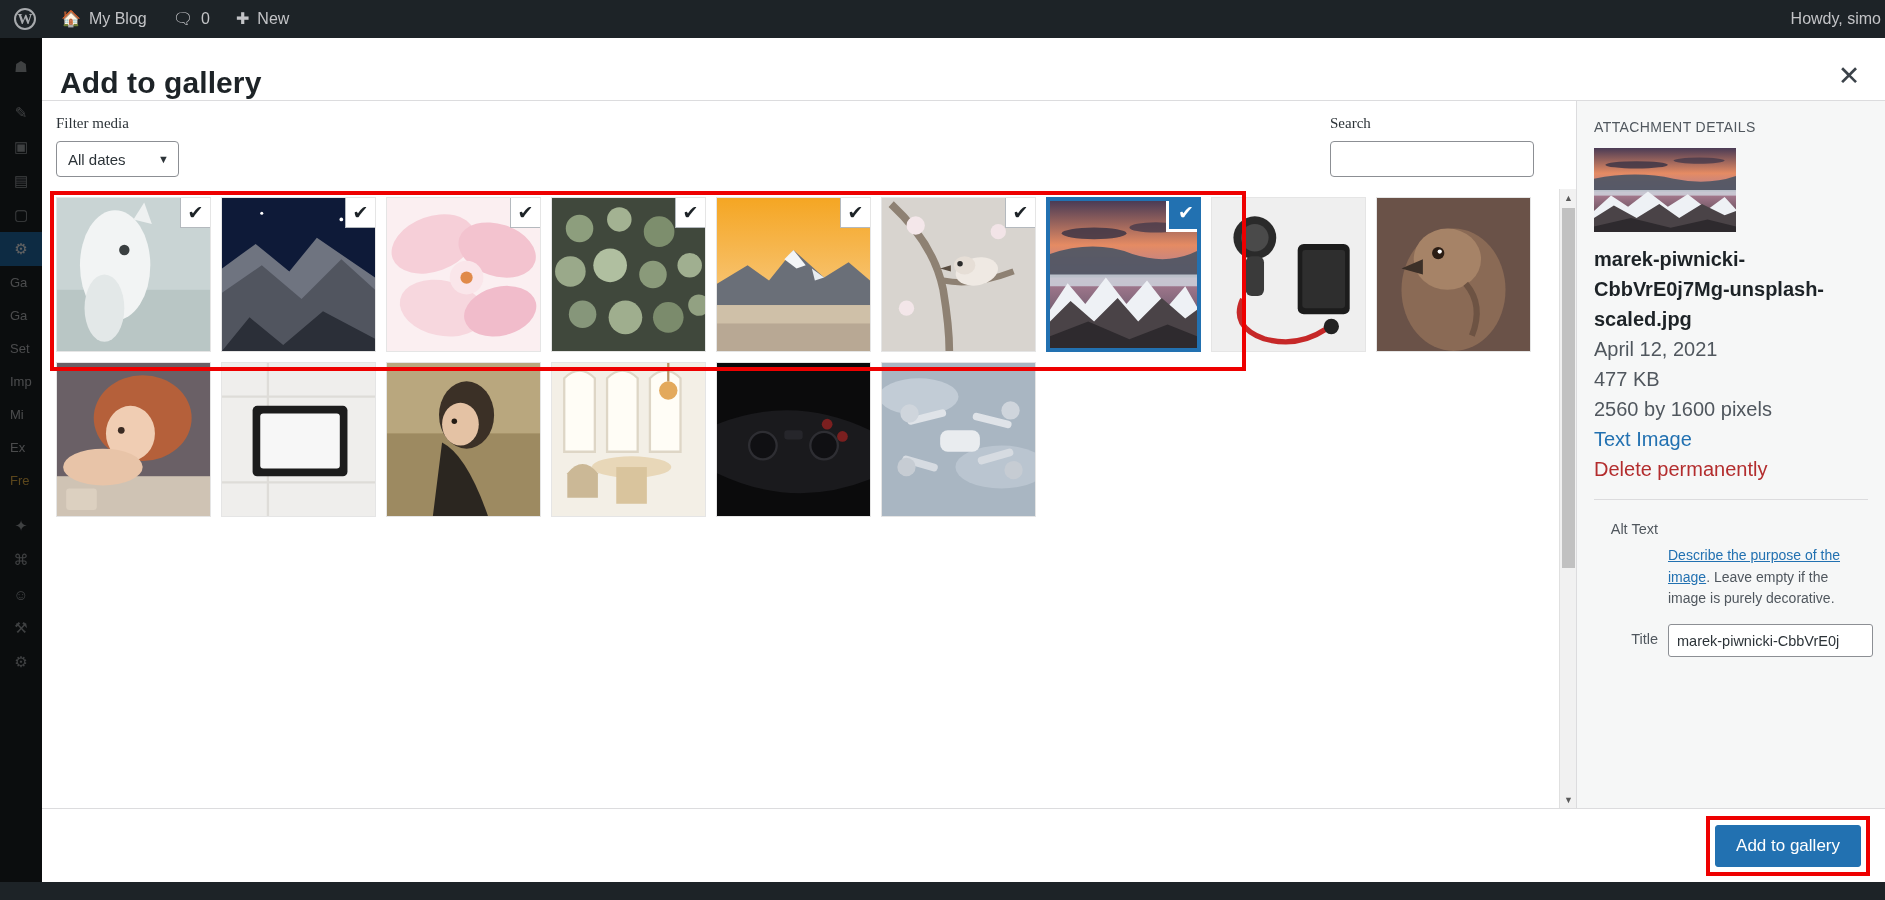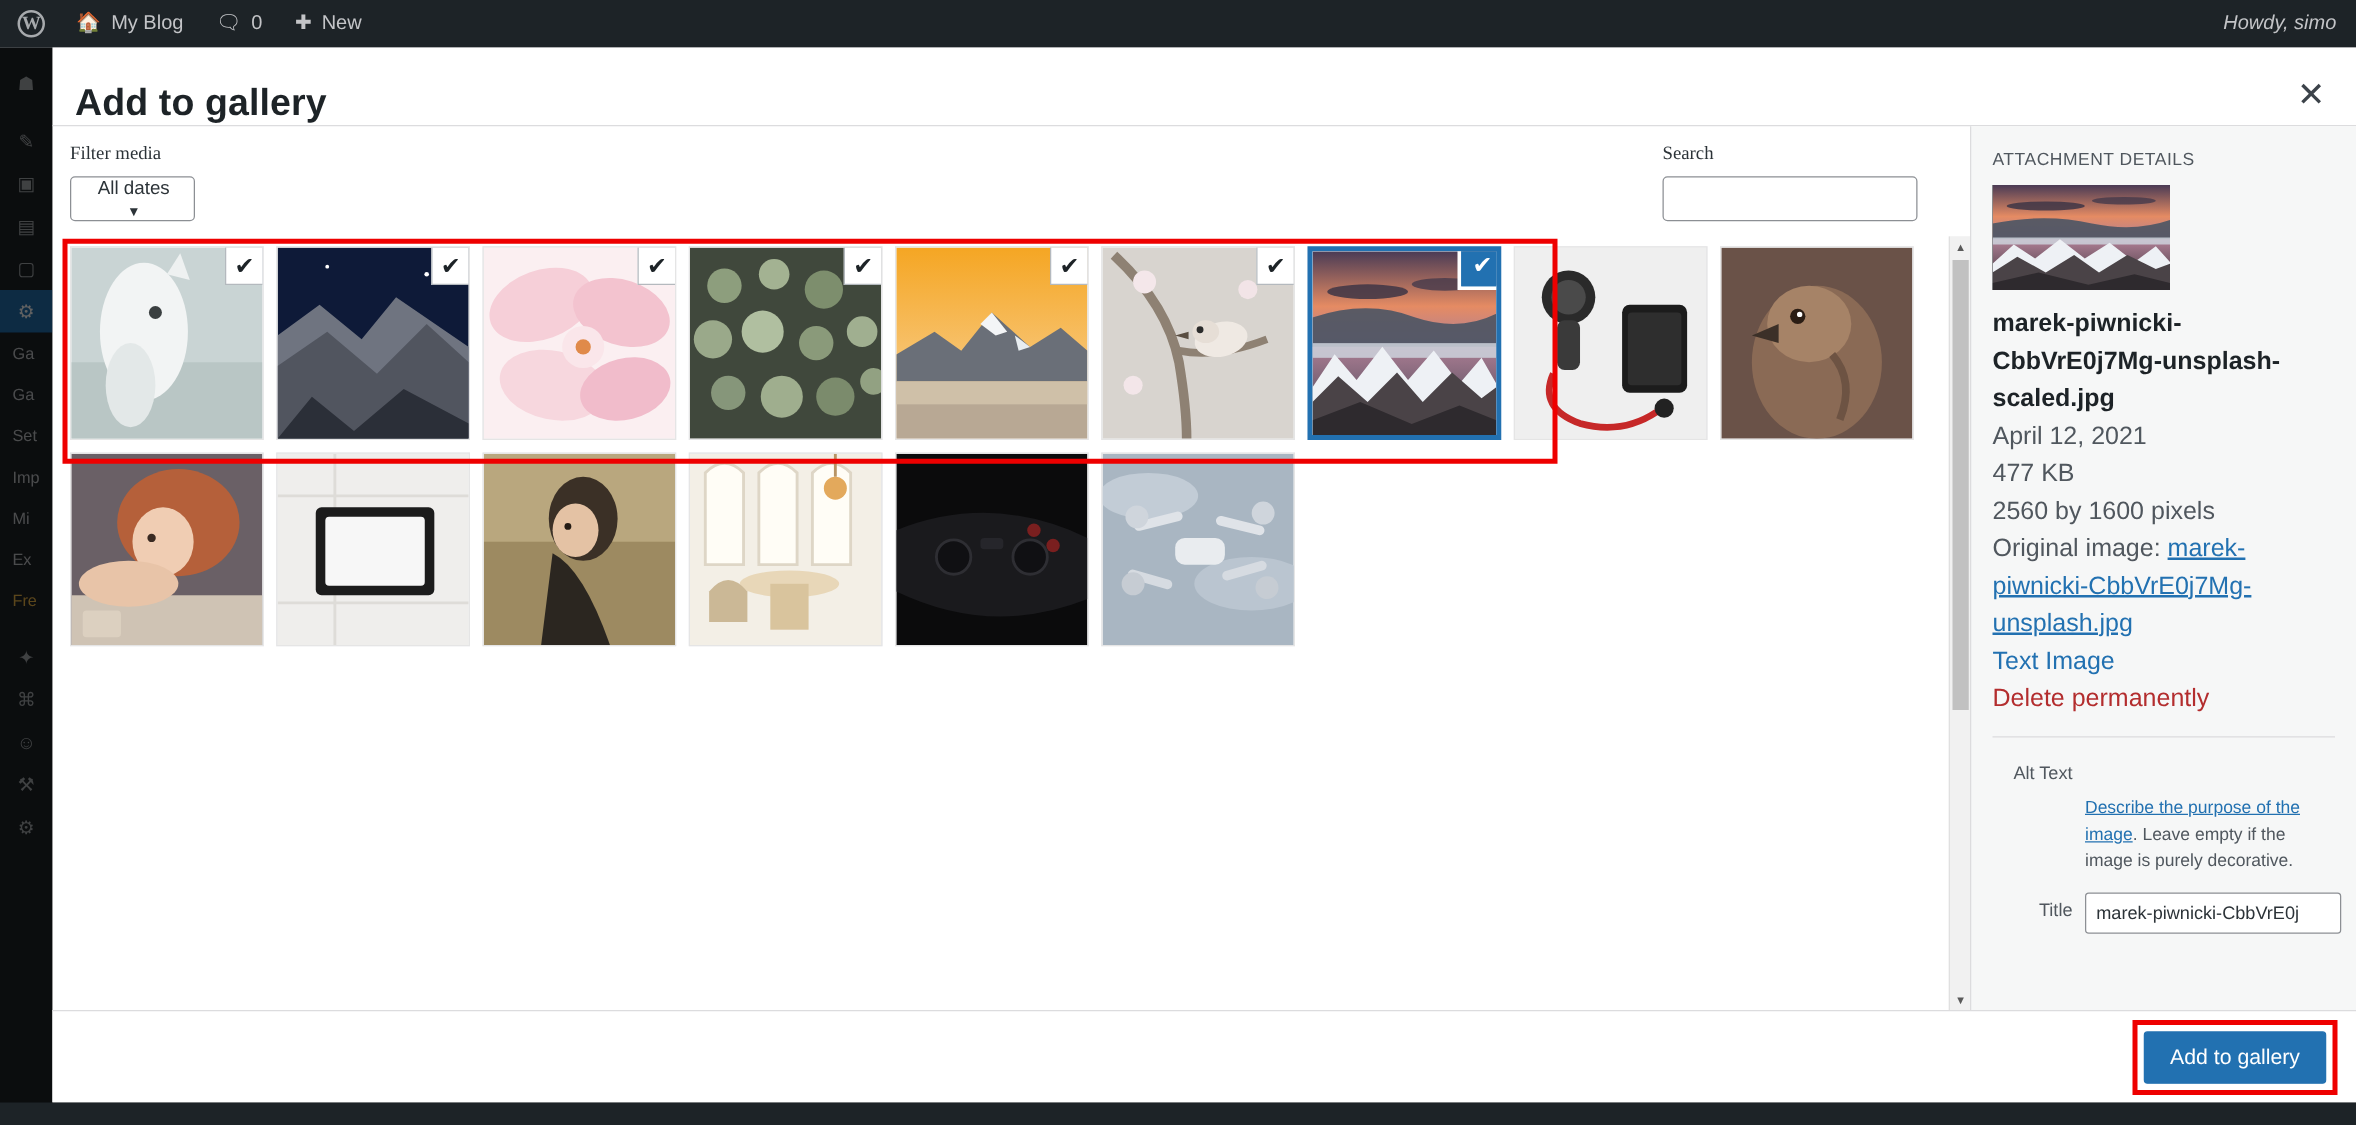--- a/index.html
+++ b/index.html
@@ -17,21 +17,21 @@
     position: absolute; left: 0; top: 0; width: 1885px; height: 38px;
     background: #1d2327; color: #c3c4c7;
     display: flex; align-items: center; font-size: 16px;
   }
   .ab-item {
     display: flex; align-items: center; gap: 8px;
     height: 38px; padding: 0 13px; color: #c3c4c7; white-space: nowrap;
   }
   .ab-logo { padding: 0 12px 0 14px; }
   .ab-spacer { flex: 1; }
-  .ab-right { padding-right: 16px; font-style: italic; }
+  .ab-right { padding-right: 4px; }
   .wp-circle {
     width: 22px; height: 22px; border-radius: 50%;
     border: 2px solid #a7aaad; display: flex; align-items: center; justify-content: center;
     font-size: 15px; font-weight: bold; color: #a7aaad; font-family: "Liberation Serif", serif;
     line-height: 1;
   }
   .ico { display: inline-block; line-height: 1; }
 
   
   .adminmenu {
@@ -89,23 +89,23 @@
 
   
   .library { flex: 1; min-width: 0; display: flex; flex-direction: column; position: relative; }
   .toolbar {
     display: flex; align-items: flex-end; justify-content: space-between;
     padding: 14px 42px 12px 14px;
   }
   .field-group { display: flex; flex-direction: column; }
   .field-label { font-size: 15px; color: #2c3338; margin-bottom: 9px; font-family: Liberation Serif, serif; }
   .select-box {
-    width: 100px; height: 36px; border: 1px solid #8c8f94; border-radius: 4px;
+    width: 123px; height: 36px; border: 1px solid #8c8f94; border-radius: 4px;
     background: #fff; display: flex; align-items: center; justify-content: space-between;
-    padding: 0 9px 0 11px; font-size: 15px; color: #2c3338; cursor: pointer; flex-direction: column;
+    padding: 0 9px 0 11px; font-size: 15px; color: #2c3338; cursor: pointer;
   }
   .chev { font-size: 11px; color: #2c3338; }
   .search-group { width: 204px; }
   .search-input {
     width: 204px; height: 36px; border: 1px solid #8c8f94; border-radius: 4px;
     background: #fff; font-size: 15px; padding: 0 8px;
     font-family: "Liberation Sans", sans-serif; color: #2c3338;
   }
 
   .grid-wrap { flex: 1; position: relative; min-height: 0; overflow: hidden; }
@@ -540,24 +540,20 @@
               <path d="M0 56 L26 50 L54 57 L80 51 L100 56 L100 60 L0 60 Z" fill="#2e2a2e"></path>
             </svg>
           </div>
         </div>
 
         <div class="det-meta">
           <div class="det-filename">marek-piwnicki-CbbVrE0j7Mg-unsplash-scaled.jpg</div>
           <div>April 12, 2021</div>
           <div>477 KB</div>
           <div>2560 by 1600 pixels</div>
-          <div>
-            <span>Original image:</span>
-            <span class="lnk">marek-piwnicki-CbbVrE0j7Mg-unsplash.jpg</span>
-          </div>
           <div class="lnk plain">Text Image</div>
           <div class="lnk danger">Delete permanently</div>
         </div>
 
         <div class="det-sep"></div>
 
         <div class="kv">
           <div class="kv-label">Alt Text</div>
         </div>
         <div class="kv-help">

